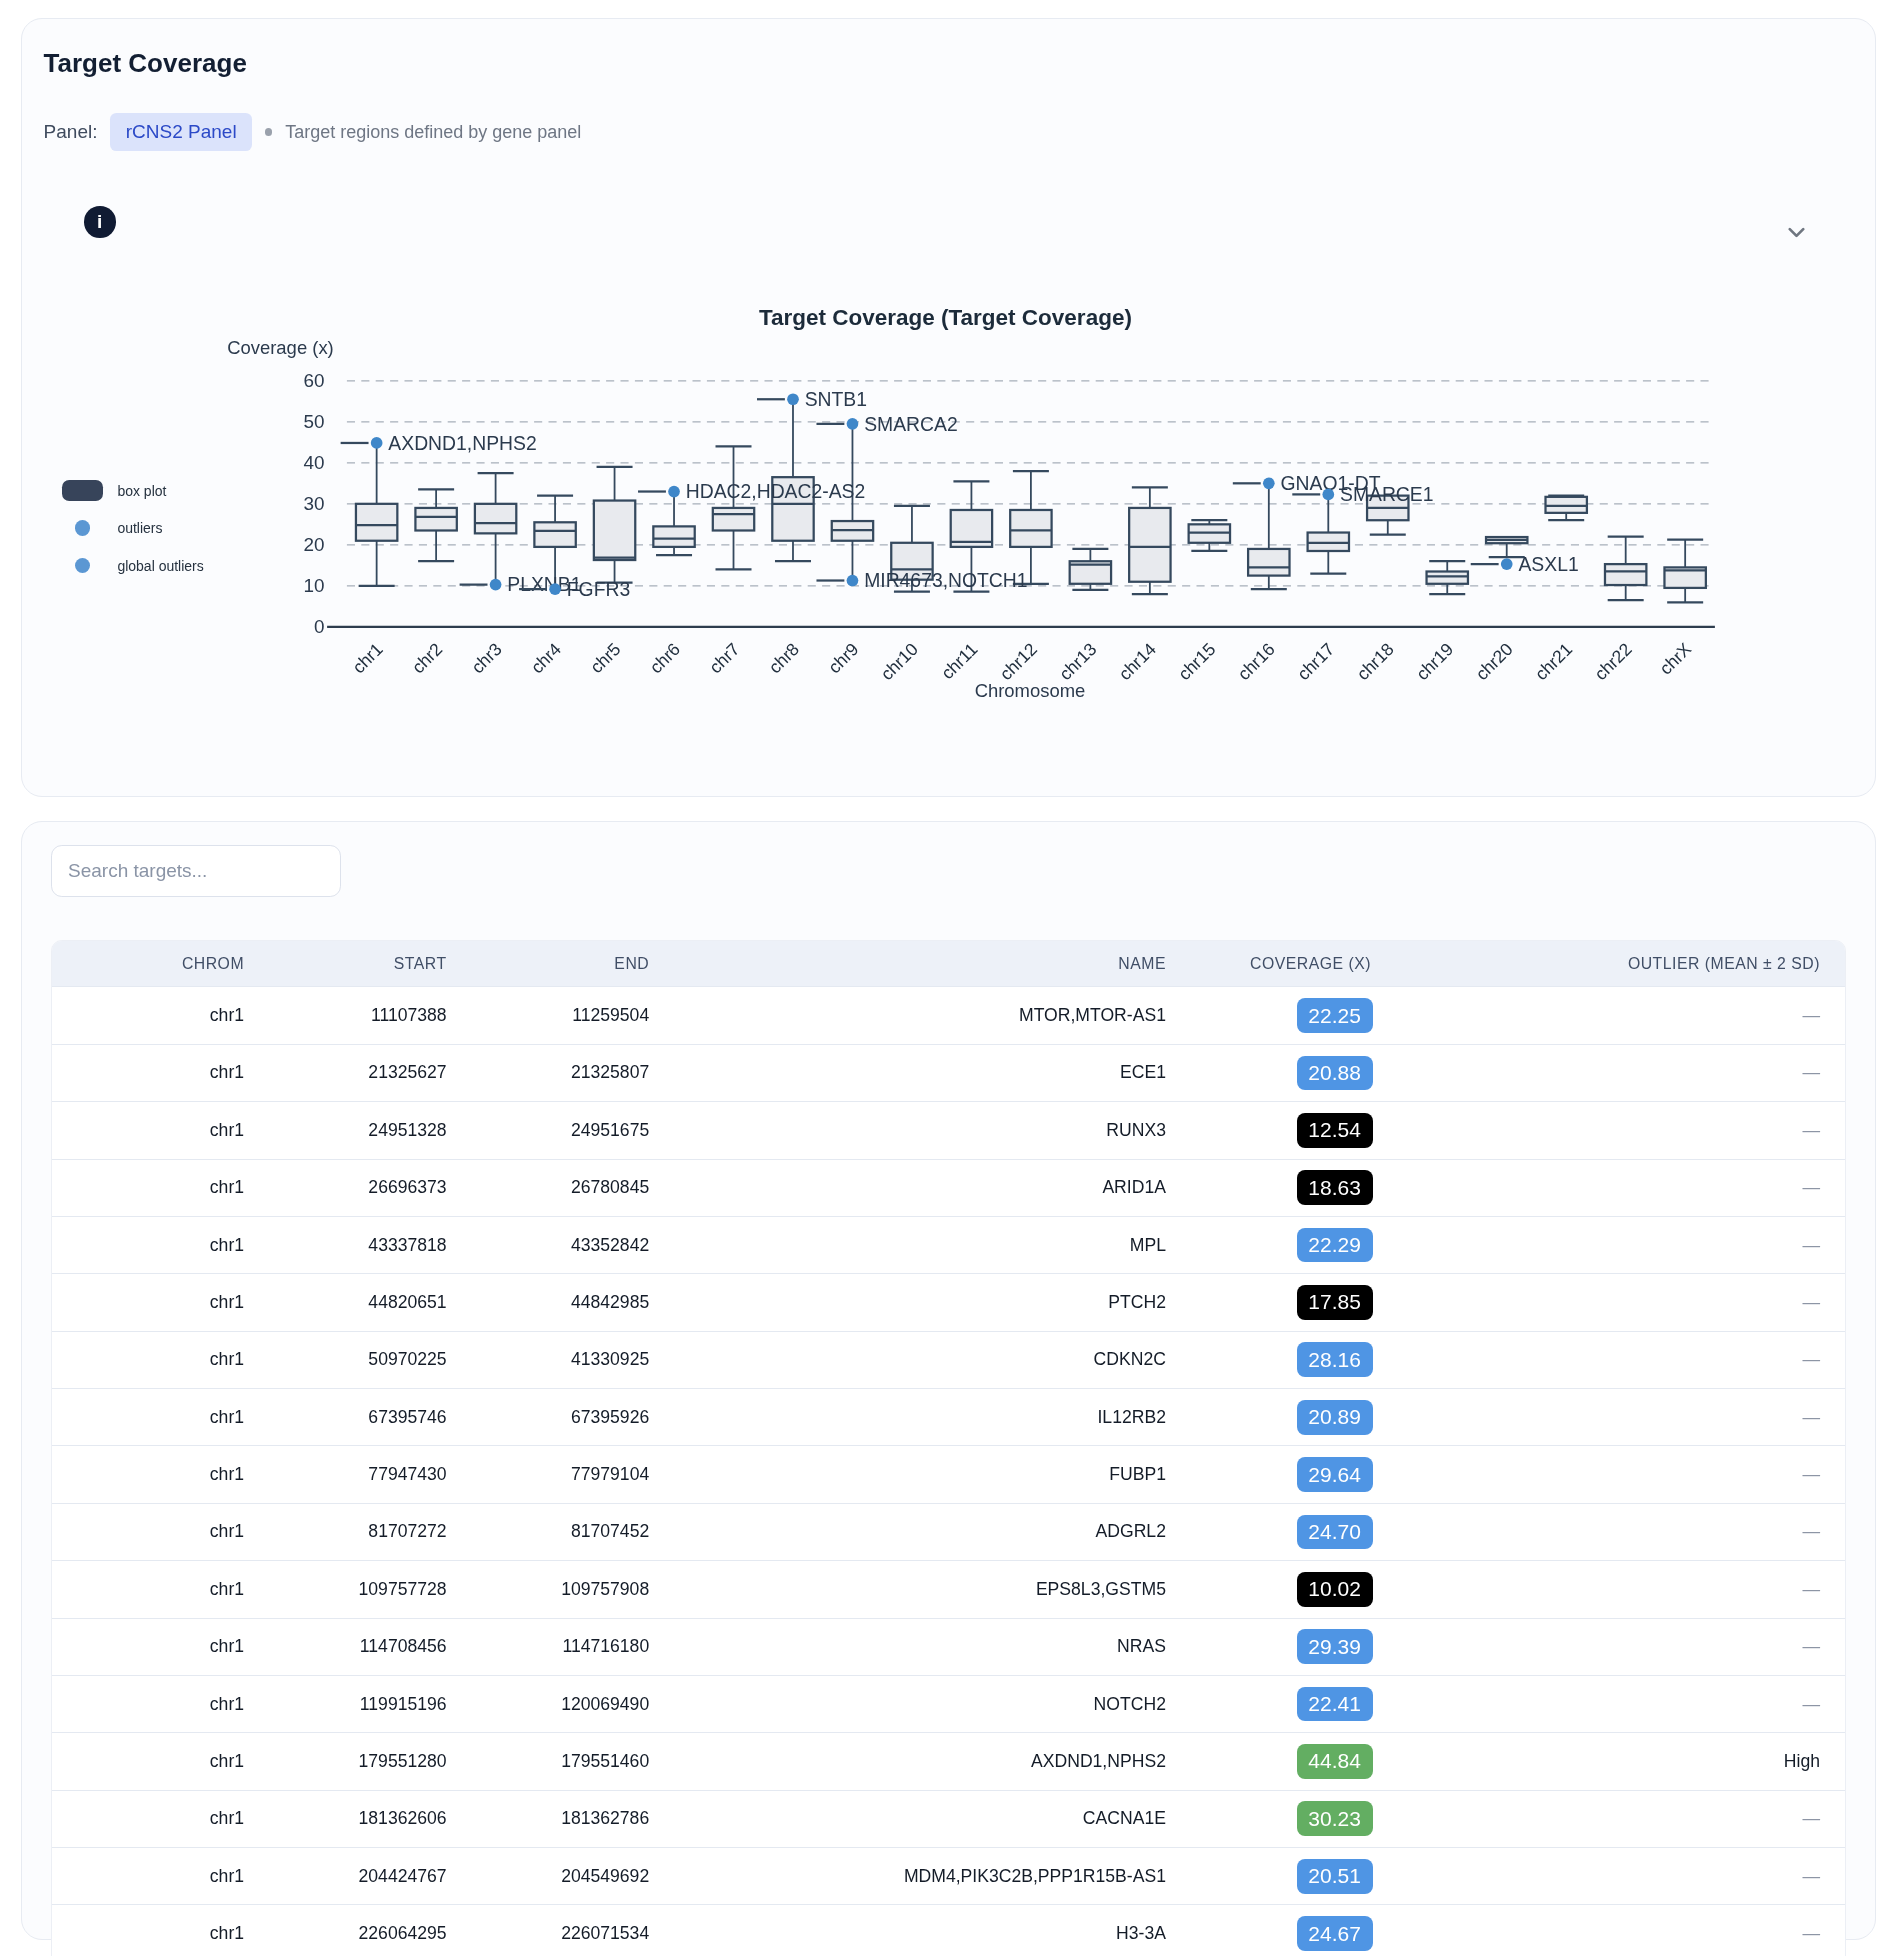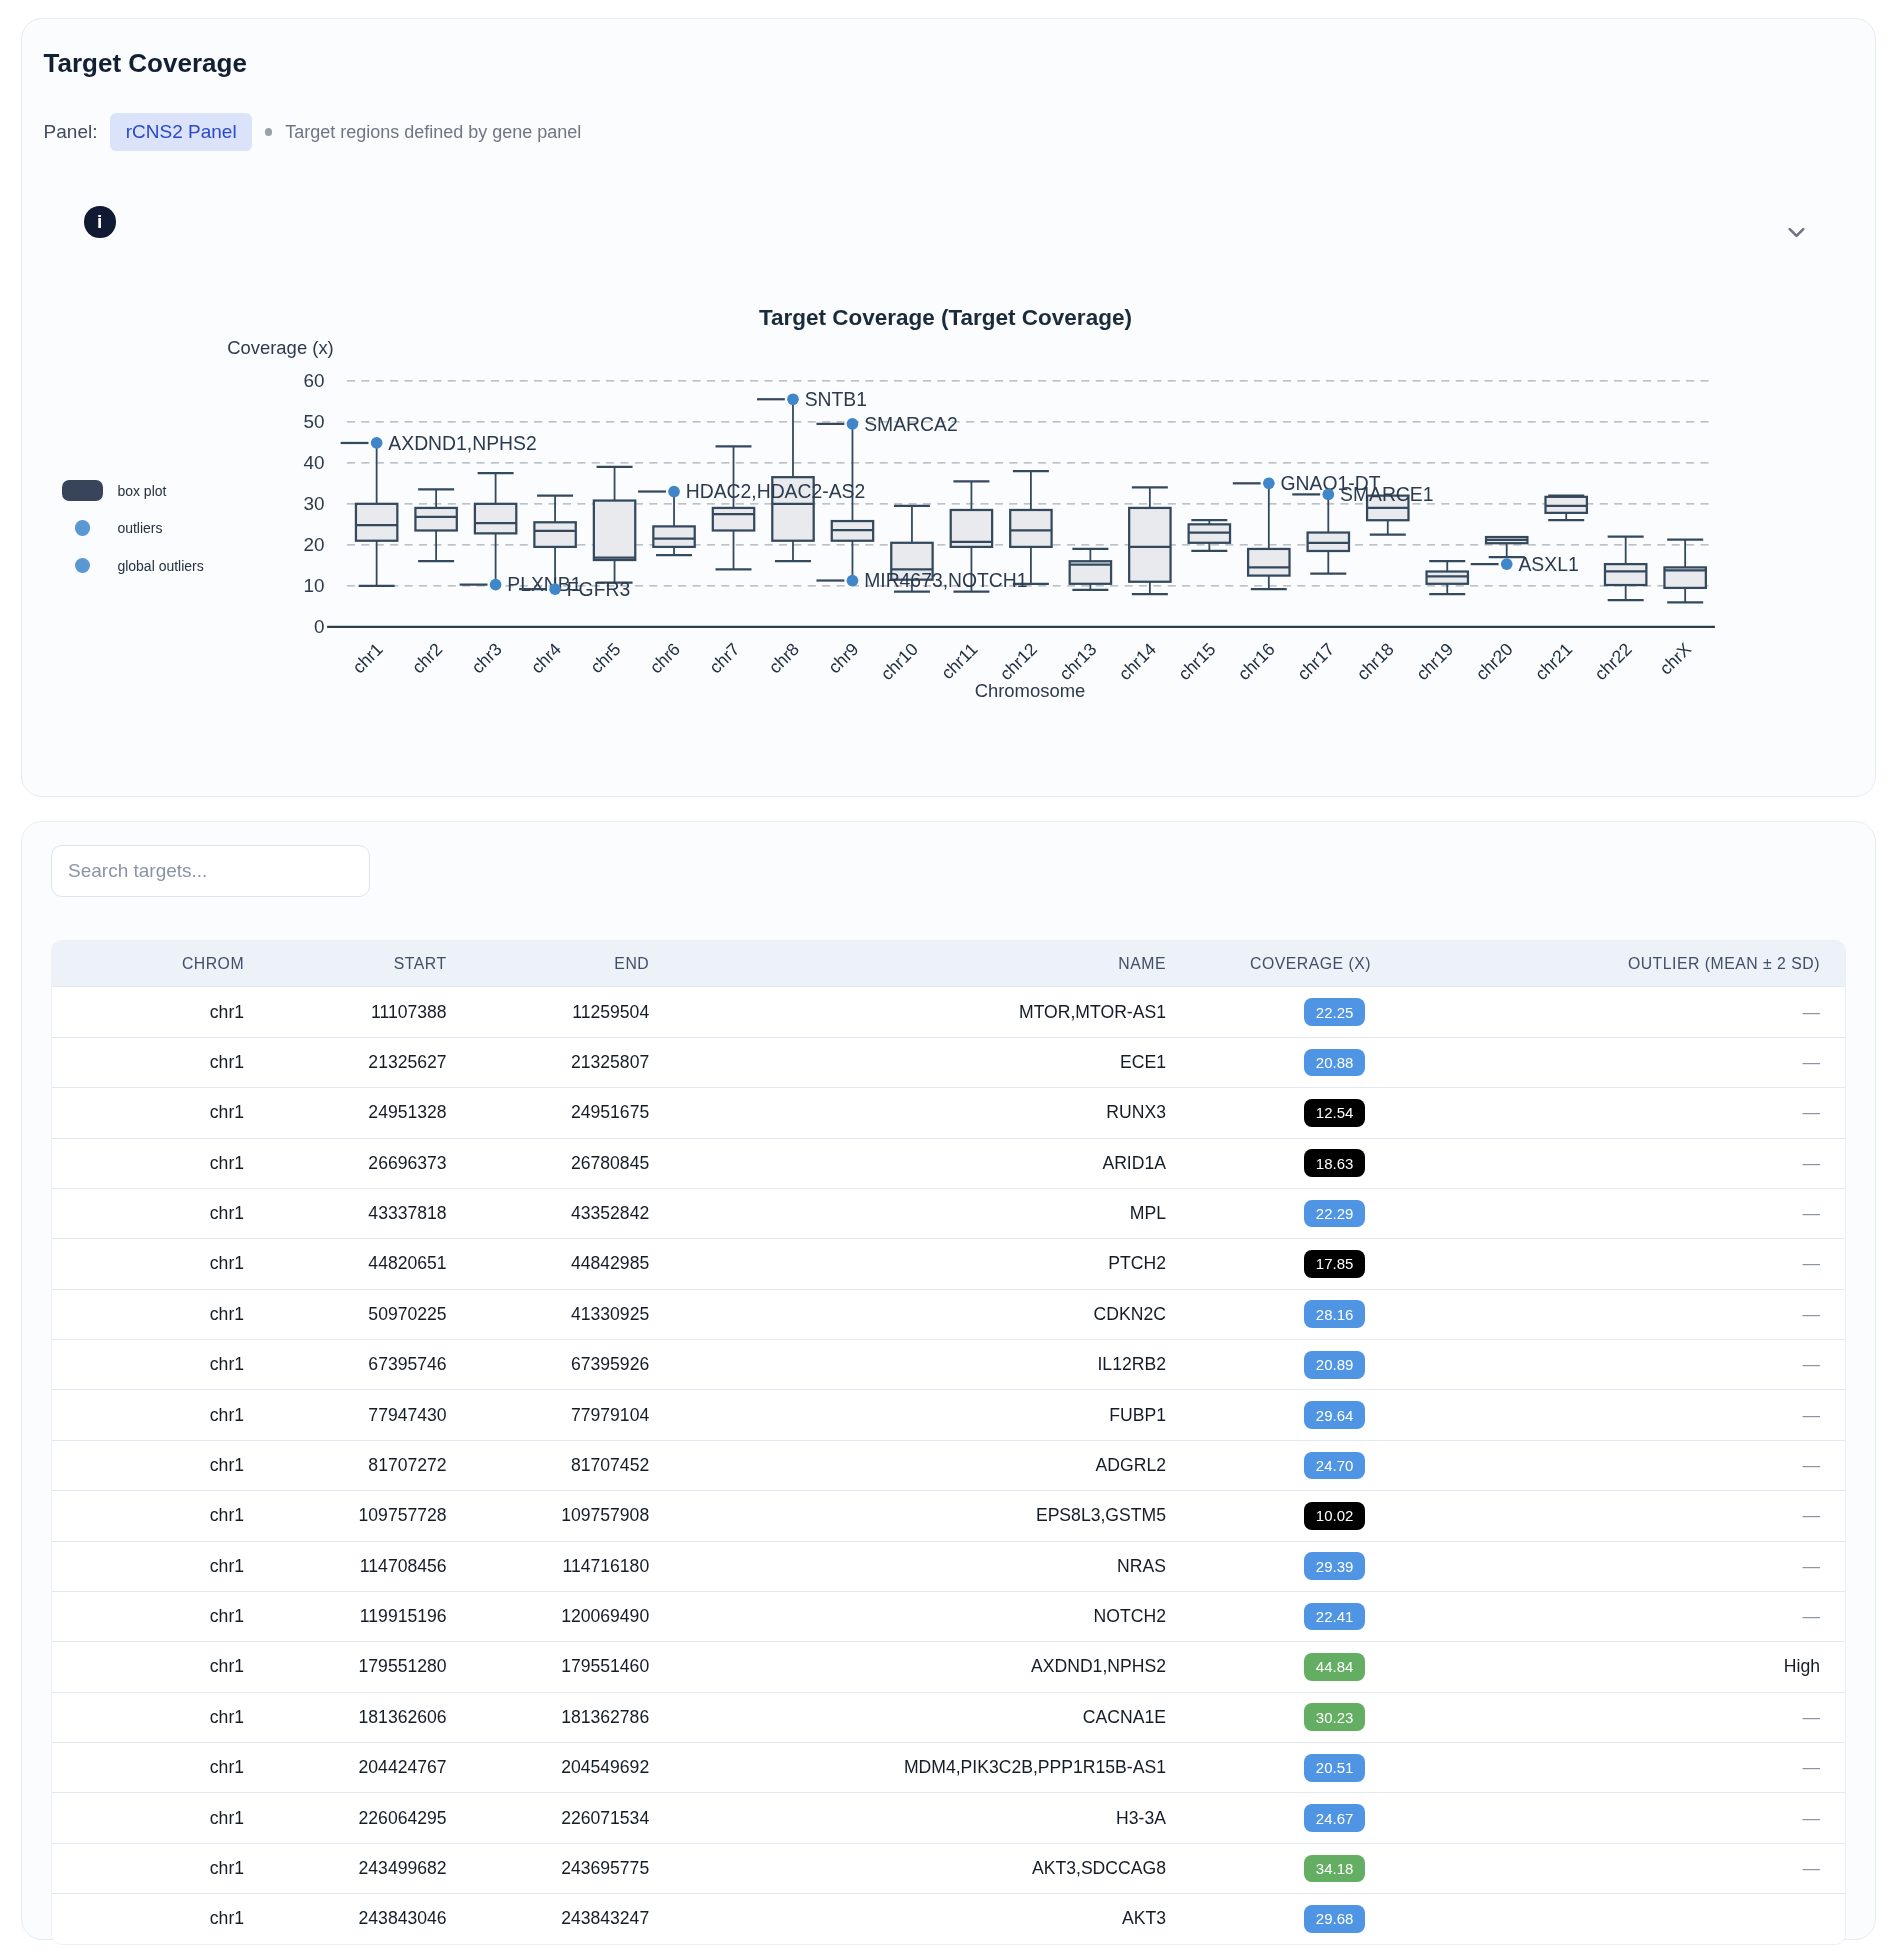--- a/index.html
+++ b/index.html
@@ -30,42 +30,42 @@
 
   .chart-wrap { position: absolute; left: 0; top: 279px; width: 1854px; height: 468px; }
   .legend { position: absolute; left: 40px; top: 180px; }
   .legend-row { display: flex; align-items: center; height: 25px; margin-bottom: 12.6px; }
   .legend-swatch-col { width: 41px; display: flex; justify-content: center; }
   .legend-box { width: 41px; height: 21.6px; border-radius: 7.2px; background: #37445a; }
   .legend-dot { width: 15.3px; height: 15.3px; border-radius: 50%; background: #5b97d3; }
   .legend-label { margin-left: 14.4px; font-size: 14px; color: #25313f; }
 
   .search {
-    width: 319px; height: 52px; border: 0.9px solid #dde2ec; border-radius: 10.8px;
+    width: 290px; height: 52px; border: 0.9px solid #dde2ec; border-radius: 10.8px;
     padding: 0 16px; font-size: 19px; color: #2a3342; background: #fff; outline: none;
     font-family: "Liberation Sans", sans-serif;
   }
   .search::placeholder { color: #8a94a6; }
 
   .table-wrap { margin-top: 43px; border: 0.9px solid #eceff5; border-radius: 10.8px; overflow: hidden; }
   table { width: 100%; border-collapse: collapse; }
   thead th {
     background: #edf1f8; font-size: 15.8px; font-weight: 400; color: #404e66;
     letter-spacing: 0.5px; padding: 13.5px 14.4px; white-space: nowrap;
   }
   tbody td { padding: 10.8px 14.4px; font-size: 17.6px; color: #141c28; background: #fff; border-top: 0.9px solid #e4e9f1; }
   .c-chrom { width: 207px; text-align: right; }
   .c-start { width: 203px; text-align: right; }
   .c-end   { width: 203px; text-align: right; }
   .c-name  { width: 518px; text-align: right; }
   .c-cov   { width: 261px; text-align: center; }
   .c-out   { width: 405px; text-align: right; padding-right: 25px !important; }
   .badge {
     display: inline-block; min-width: 59px; padding: 5.4px 11.7px; border-radius: 8px;
-    color: #fff; font-size: 15px; text-align: center; margin-left: 48px;
+    color: #fff; font-size: 21px; text-align: center; margin-left: 48px;
   }
   .b-blue { background: #4f95e4; } .b-orange { background: #000000; } .b-green { background: #63ae62; }
   .dash { color: #8d95a5; }
 </style>
 </head>
 <body>
 
 <div class="card chart-card">
   <div class="card-title">Target Coverage</div>
 

